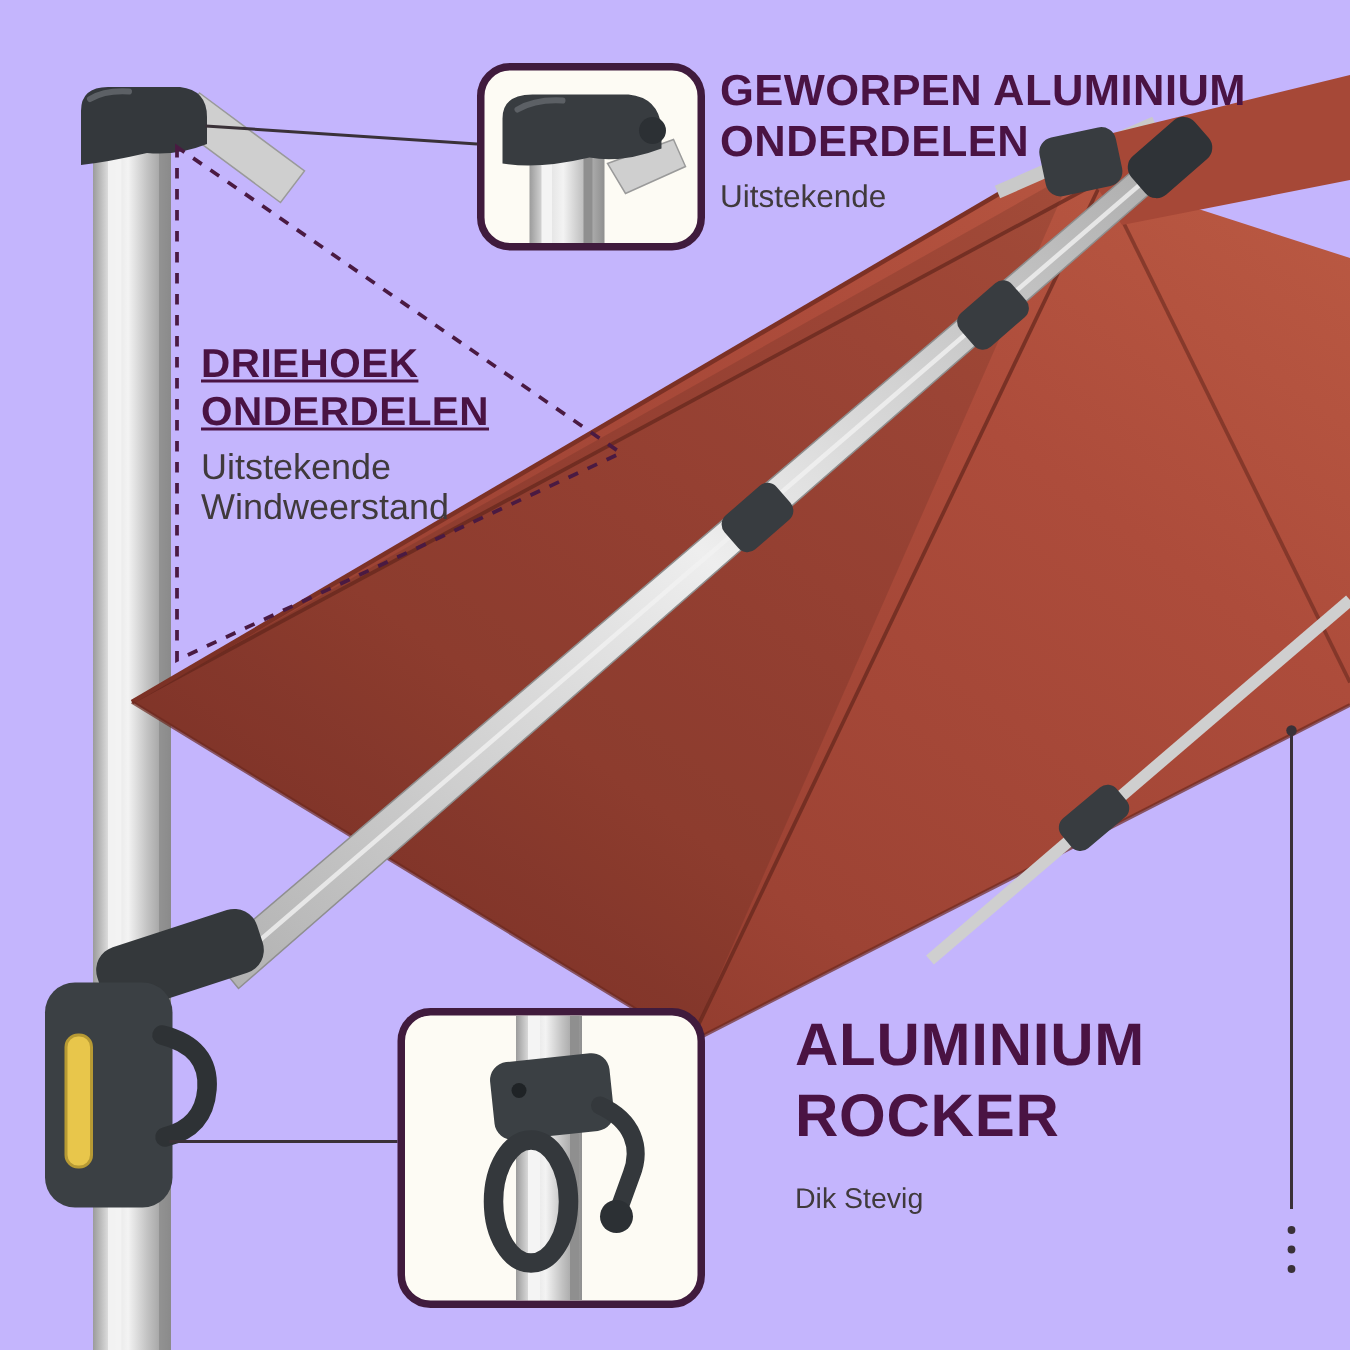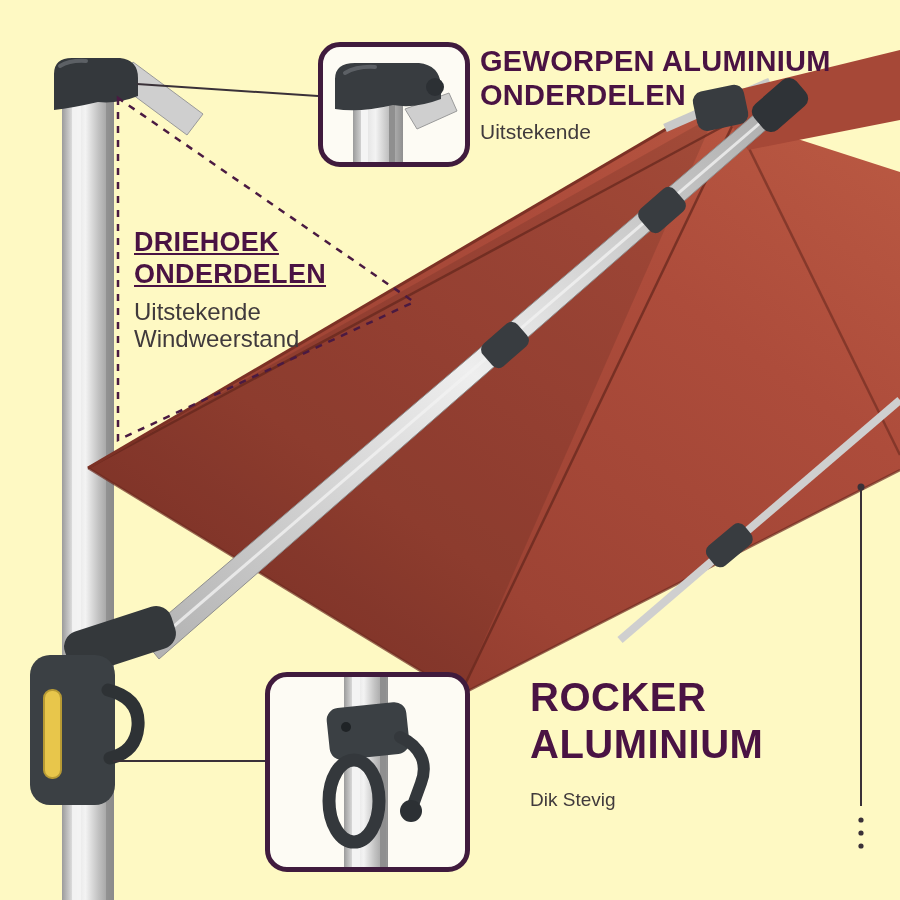--- a/index.html
+++ b/index.html
@@ -25,21 +25,21 @@
   .t-left .title{font-size:27px;line-height:32px;text-decoration:underline;}
   .t-bottom .title{font-size:40px;line-height:47px;letter-spacing:.5px;}
   .sub{color:#403a3c;}
   .t-top .sub{font-size:21px;line-height:24px;margin-top:8px;}
   .t-left .sub{font-size:24px;line-height:27px;margin-top:8px;}
   .t-bottom .sub{font-size:19px;line-height:32px;margin-top:16px;}
 </style>
 </head>
 <body>
 
-<div class="canvas" style="background: #fef9c3;">
+<div class="canvas" style="background: #c4b5fd;">
 
   <svg class="scene" width="900" height="900" viewBox="0 0 900 900">
     <defs>
       <linearGradient id="gradPole" x1="0" y1="0" x2="1" y2="0">
         <stop offset="0" stop-color="#9b9b9b"></stop>
           <stop offset="0.2" stop-color="#dedede"></stop>
         <stop offset="0.45" stop-color="#f3f3f3"></stop>
           <stop offset="0.7" stop-color="#c2c2c2"></stop>
         <stop offset="1" stop-color="#8f8f8f"></stop>
       </linearGradient>
@@ -151,18 +151,18 @@
   <div class="txt t-left">
     <div class="title" style="color: rgb(74, 19, 67);">DRIEHOEK</div>
     <div class="title" style="color: rgb(74, 19, 67);">ONDERDELEN</div>
     <div class="sub" style="color: rgb(64, 58, 60);">
       <div>Uitstekende</div>
       <div>Windweerstand</div>
     </div>
   </div>
 
   <div class="txt t-bottom">
+    <div class="title" style="color: rgb(74, 19, 67);">ALUMINIUM</div>
     <div class="title" style="color: rgb(74, 19, 67);">ROCKER</div>
-    <div class="title" style="color: rgb(74, 19, 67);">ALUMINIUM</div>
     <div class="sub" style="color: rgb(64, 58, 60);">Dik Stevig</div>
   </div>
 
 </div>
 
 </body></html>

